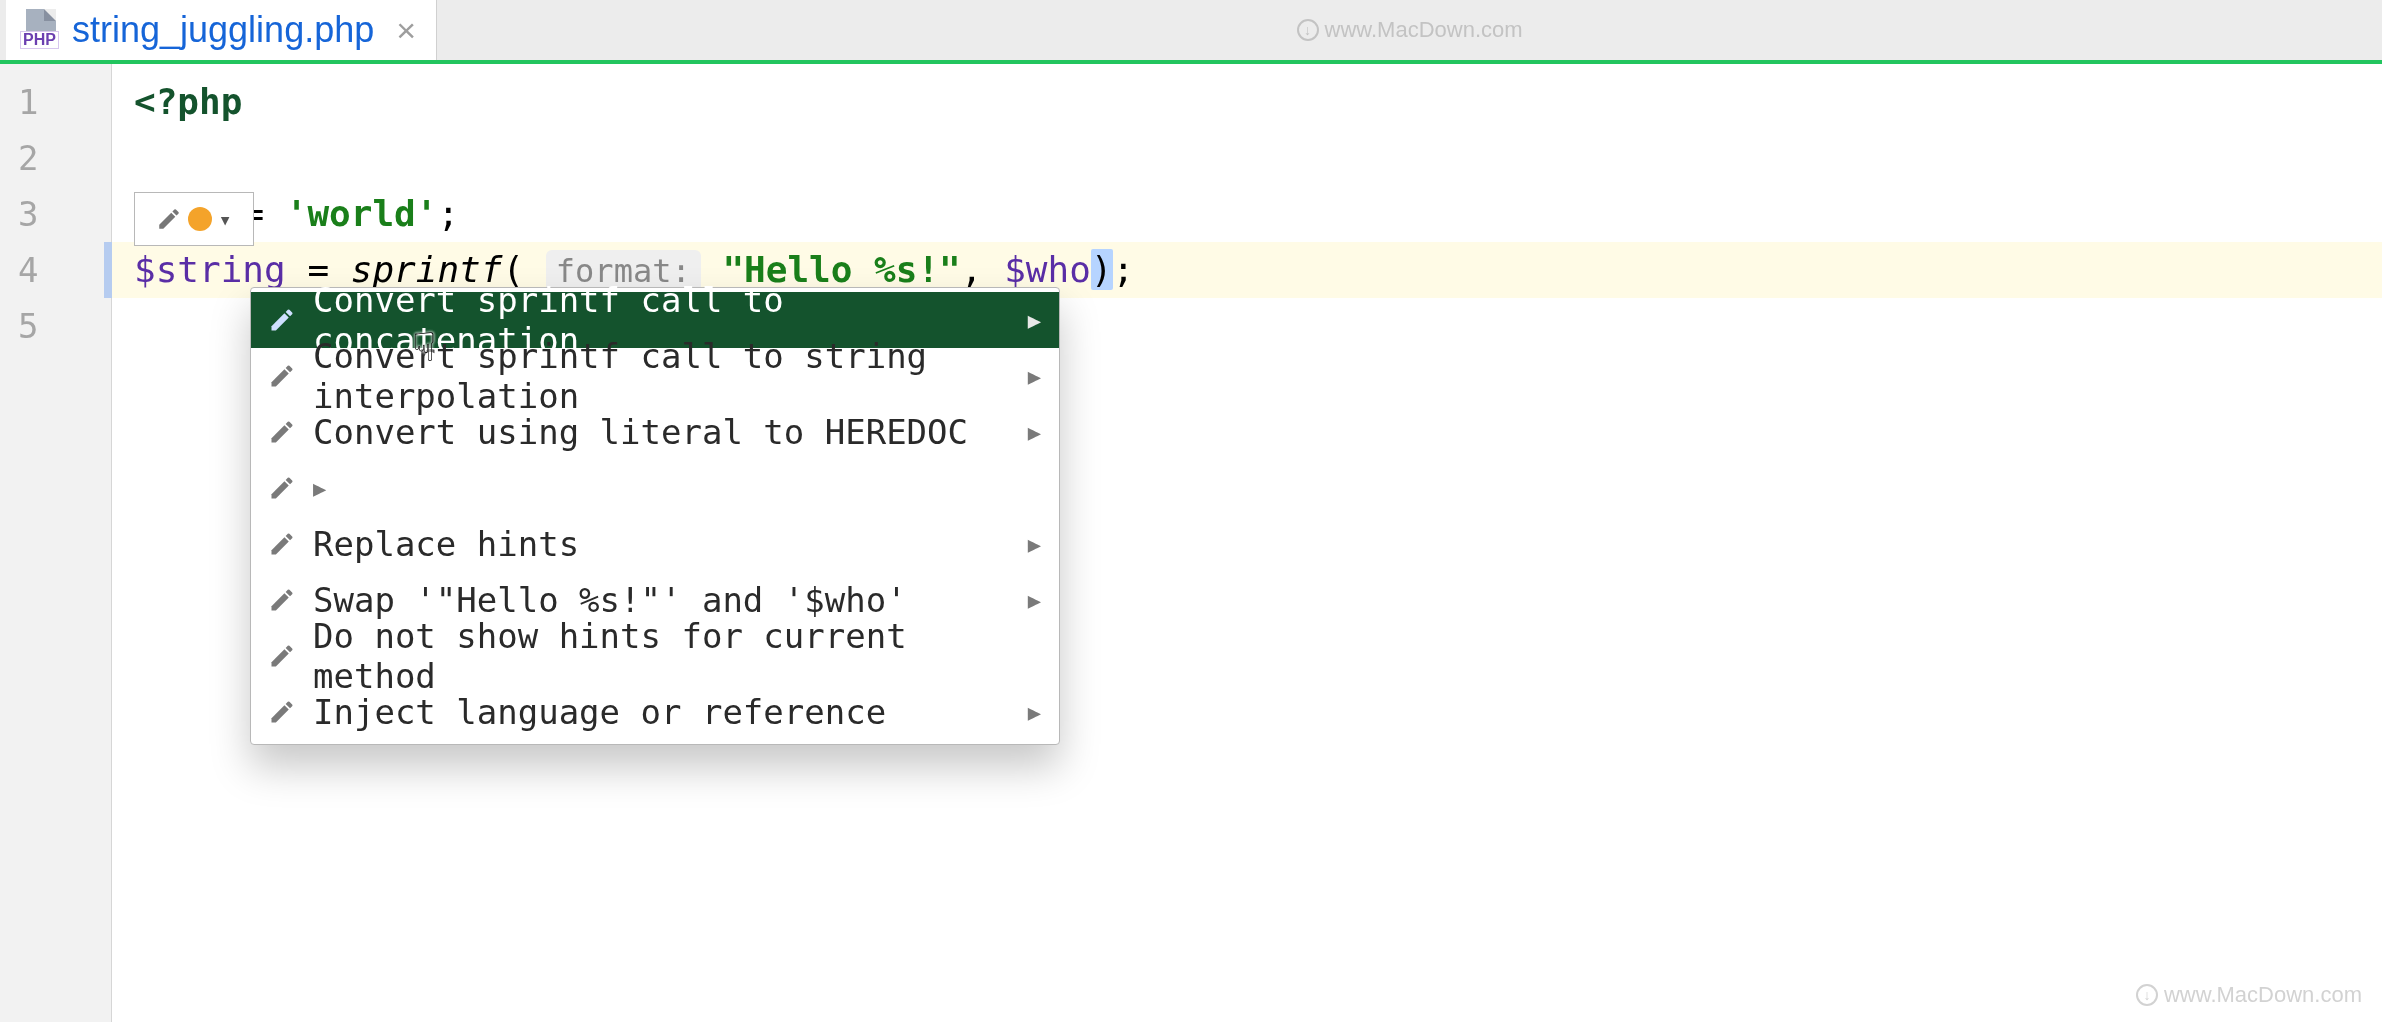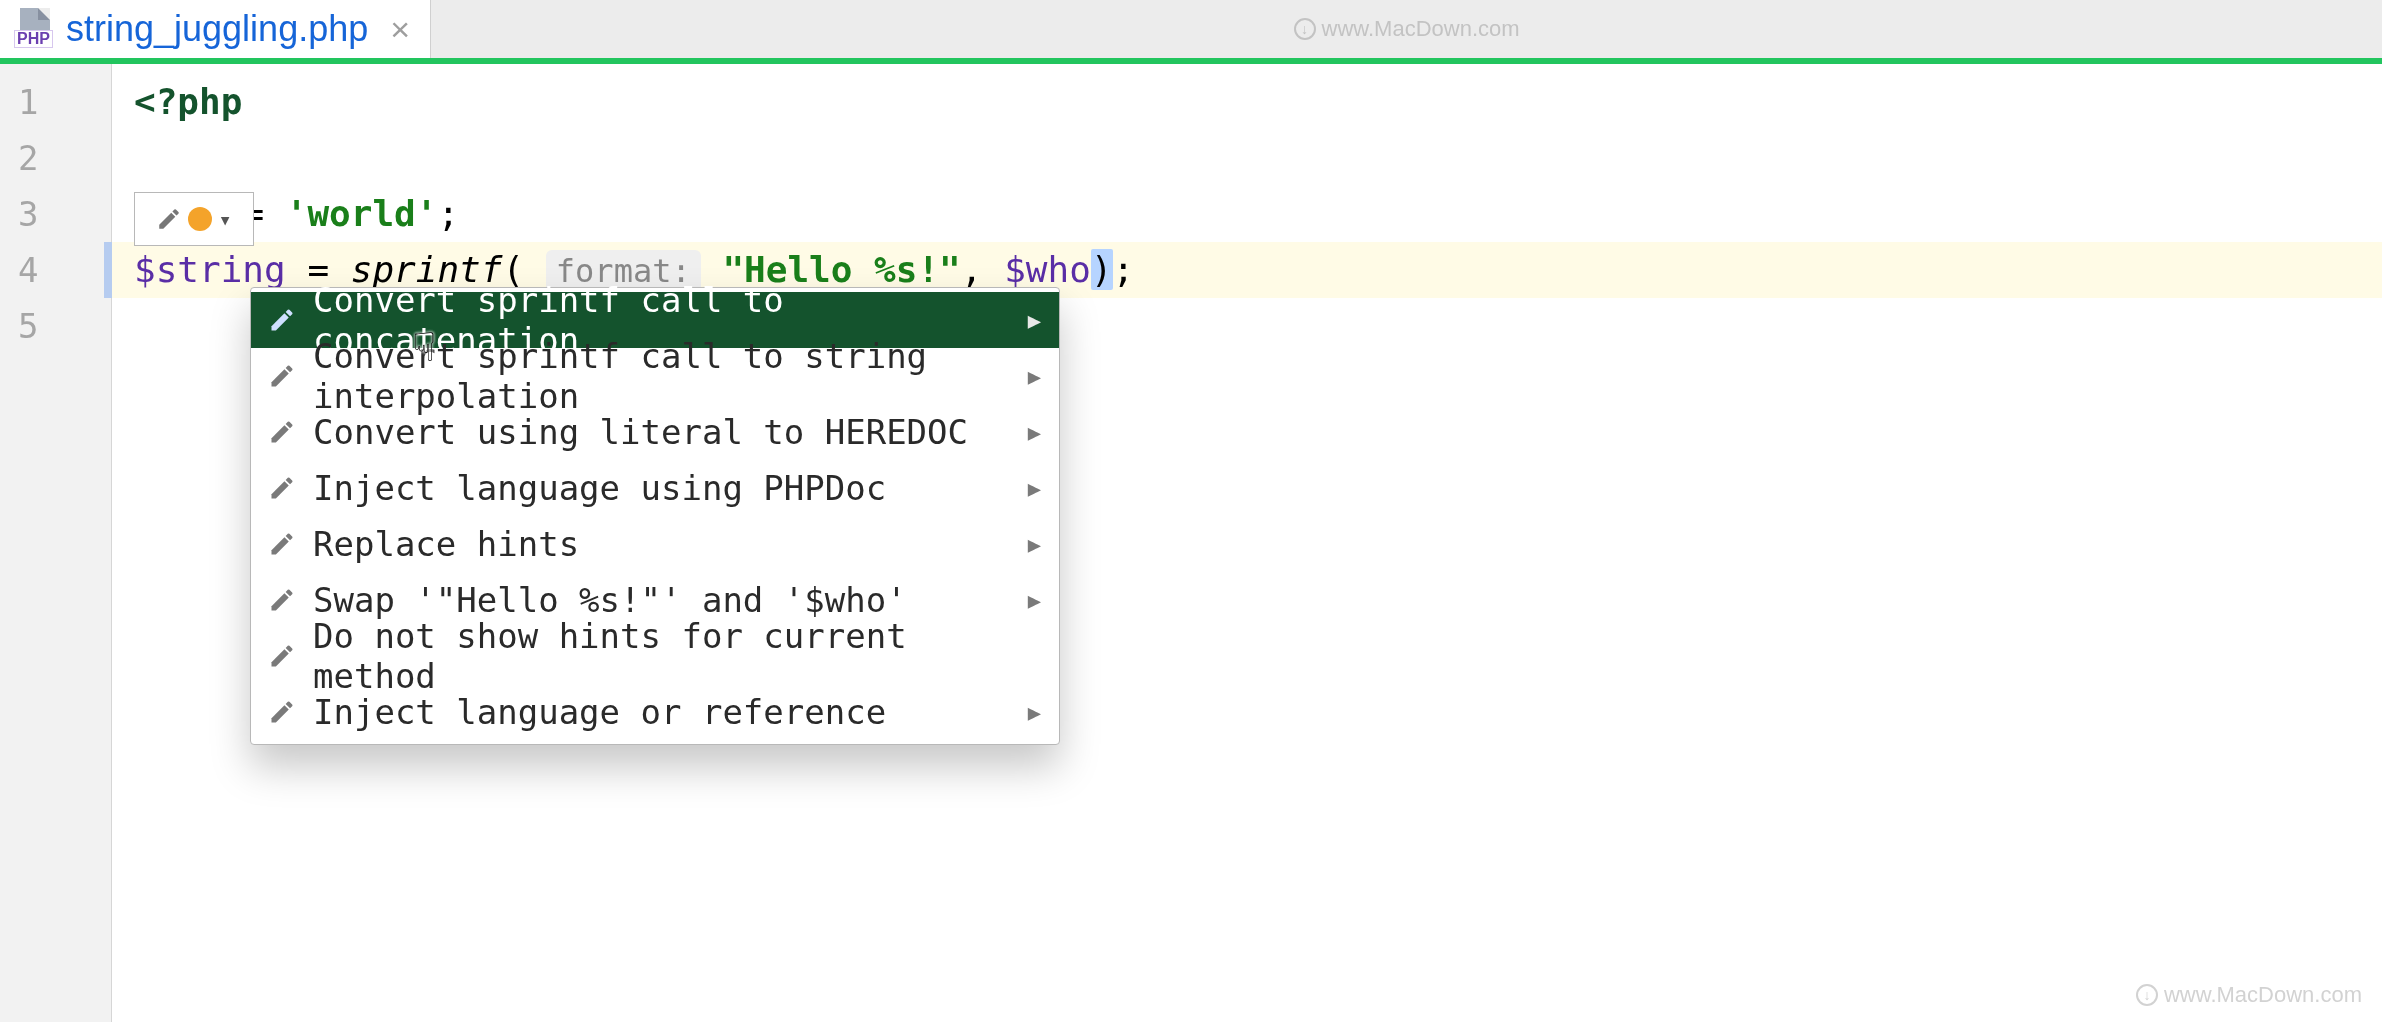--- a/index.html
+++ b/index.html
@@ -8,22 +8,23 @@
     background: #ffffff;
     width: 2382px;
     height: 1022px;
     overflow: hidden;
     position: relative;
   }
   .tab-bar {
     display: flex;
     height: 64px;
     background: #ececec;
-    border-bottom: 6px solid #22c55e;
+    border-bottom: 4px solid #22c55e;
     align-items: stretch;
+    padding-left: 6px;
   }
   .tab {
     display: flex;
     align-items: center;
     padding: 0 20px 0 14px;
     background: #ffffff;
     border-right: 1px solid #d0d0d0;
     gap: 10px;
   }
   .tab-icon {
@@ -338,21 +339,20 @@
         <span class="menu-label">Convert using literal to HEREDOC</span>
         <span class="menu-arrow">▶</span>
       </div>
       <div class="menu-item">
         <span class="menu-icon">
           <svg width="28" height="28" viewBox="0 0 24 24">
               <path fill="#7a7a7a" d="M3 17.25V21h3.75L17.81 9.94l-3.75-3.75L3 17.25z"></path>
               <path fill="#7a7a7a" d="M20.71 7.04a1 1 0 0 0 0-1.41l-2.34-2.34a1 1 0 0 0-1.41 0l-1.83 1.83 3.75 3.75 1.83-1.83z"></path>
             </svg>
         </span>
-        <span class="menu-label">Inject language using PHPDoc</span>
         <span class="menu-arrow">▶</span>
       </div>
       <div class="menu-item">
         <span class="menu-icon">
           <svg width="28" height="28" viewBox="0 0 24 24">
               <path fill="#7a7a7a" d="M3 17.25V21h3.75L17.81 9.94l-3.75-3.75L3 17.25z"></path>
               <path fill="#7a7a7a" d="M20.71 7.04a1 1 0 0 0 0-1.41l-2.34-2.34a1 1 0 0 0-1.41 0l-1.83 1.83 3.75 3.75 1.83-1.83z"></path>
             </svg>
         </span>
         <span class="menu-label">Replace hints</span>

